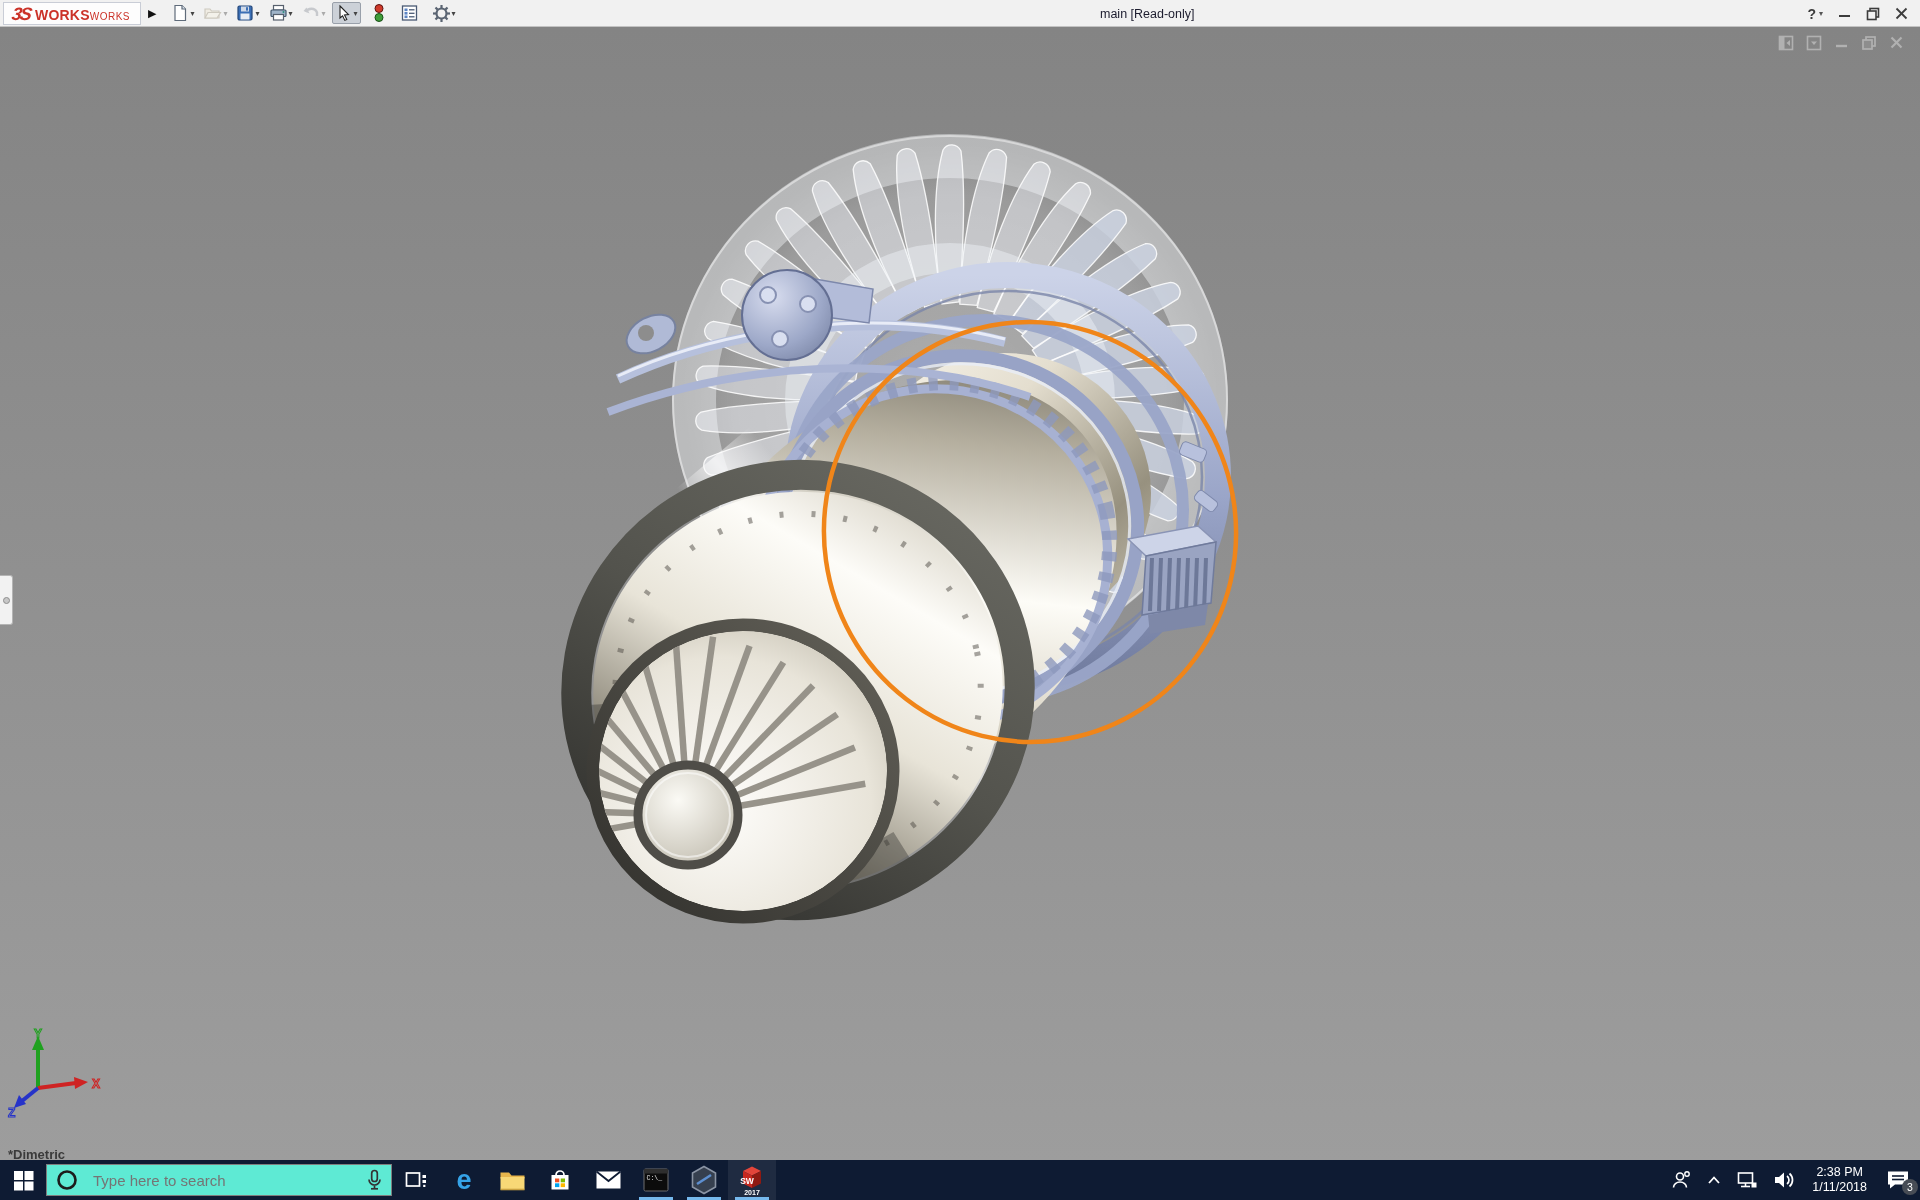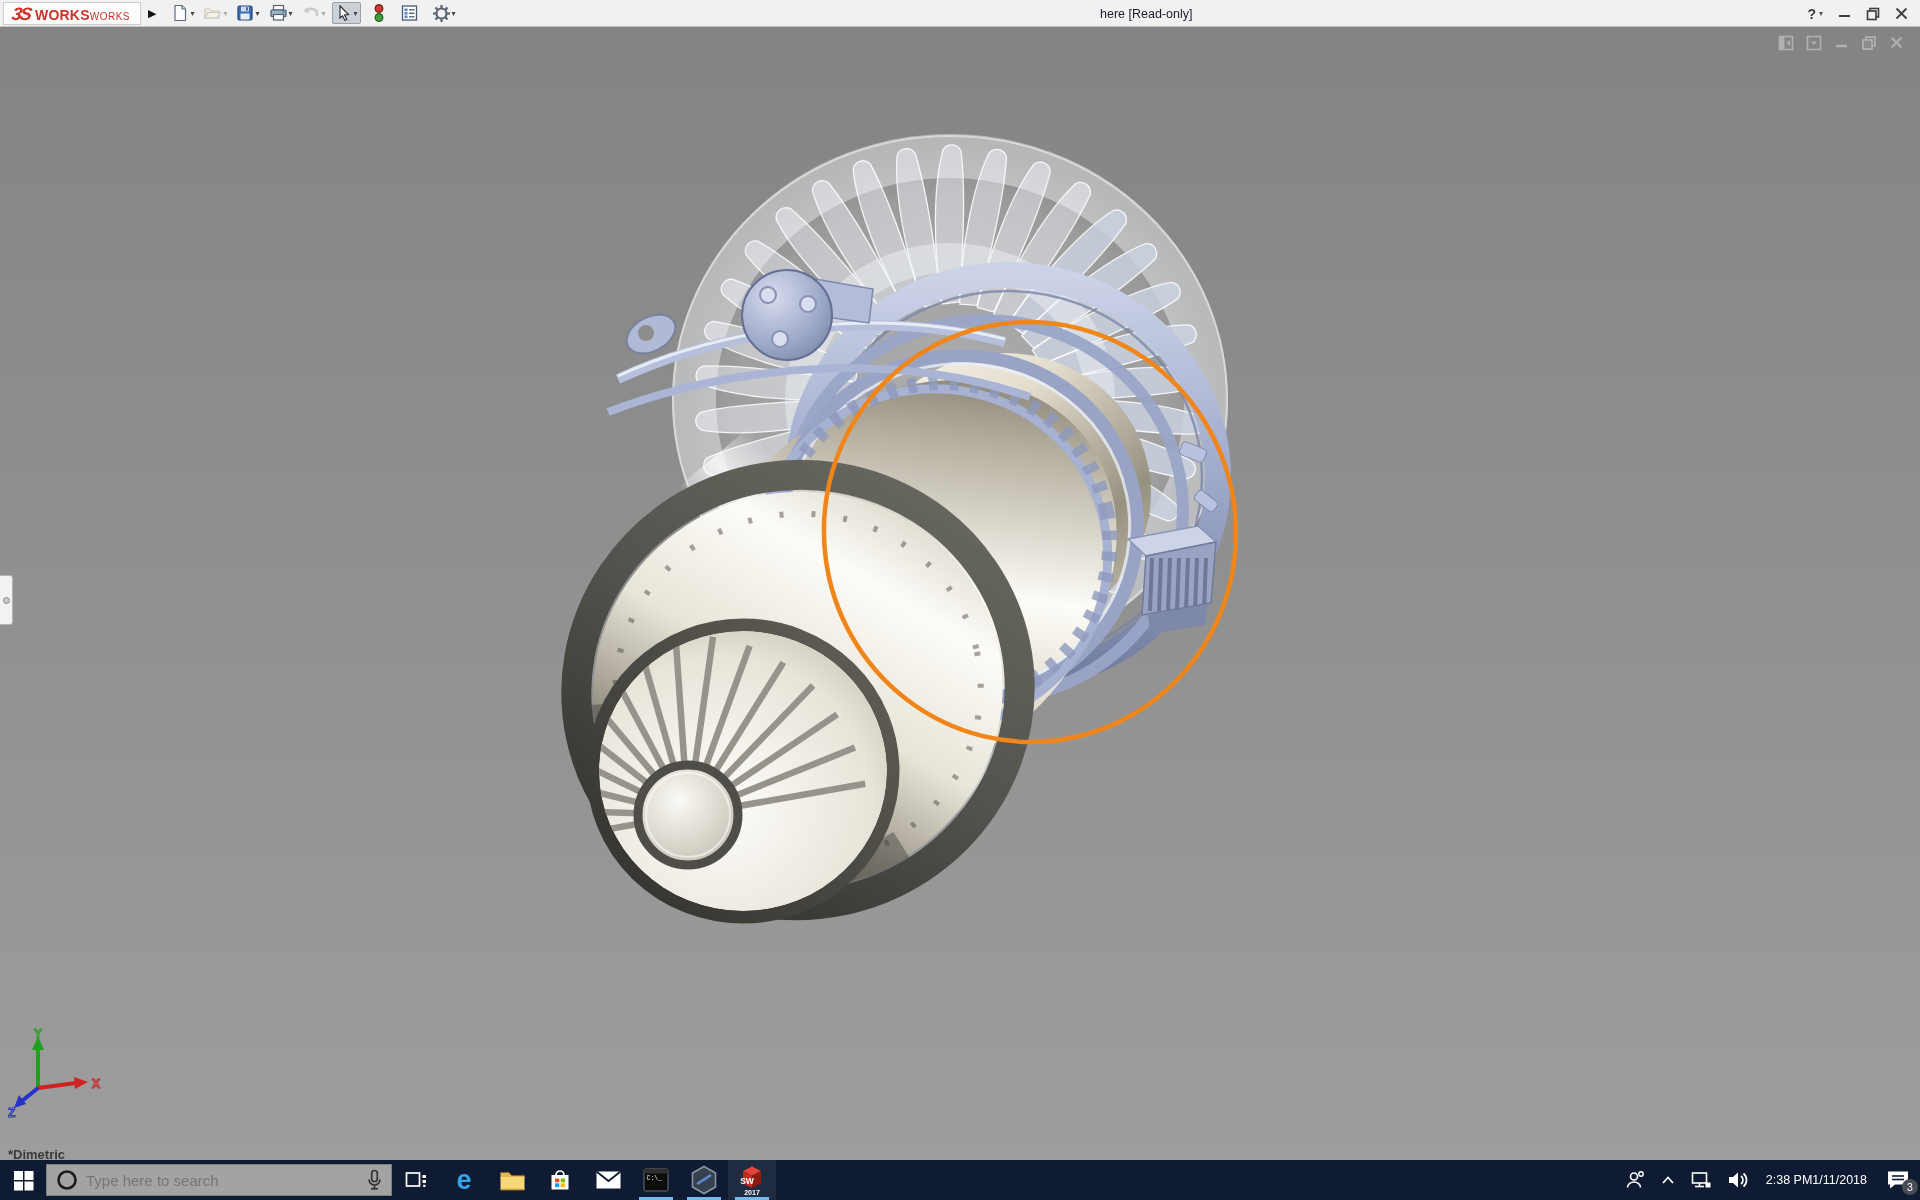--- a/index.html
+++ b/index.html
@@ -39,31 +39,31 @@
   #left-tab { position:absolute; left:0; top:548px; width:13px; height:50px; background:#f2f2f2;
               border:1px solid #b4b4b4; border-left:none; border-radius:0 3px 3px 0; }
   #left-tab .dot { position:absolute; left:3px; top:21px; width:7px; height:7px; border-radius:50%;
                    background:#c7c7c7; border:1px solid #8e8e8e; }
   #triad { position:absolute; left:4px; bottom:42px; }
   #orientation-label { position:absolute; left:8px; bottom:-2px; font-size:13px; font-weight:bold; color:#3a3a3a; }
 
   
   #taskbar { height:40px; background:var(--taskbar-bg,#0e1b33); display:flex; align-items:stretch; }
   #start-btn { width:46px; display:flex; align-items:center; justify-content:center; cursor:pointer; }
-  #search-box { width:346px; margin:4px 0; background:#a3a3a3; border:1px solid #7e7e7e;
-                display:flex; align-items:center; padding:0 9px; gap:8px; }
+  #search-box { width:346px; margin:4px 0; background:#5eead4; border:1px solid #7e7e7e;
+                display:flex; align-items:center; padding:0 9px; gap:15px; }
   #search-input { border:none; background:transparent; font-size:15px; color:#333; flex:1; outline:none;
                   font-family:"Liberation Sans","DejaVu Sans",sans-serif; }
   .app-btn { width:48px; display:flex; align-items:center; justify-content:center; position:relative; cursor:pointer; }
   .app-btn.active { background:rgba(255,255,255,.07);text-decoration:underline; }
   .underline { position:absolute; bottom:0; left:7px; right:7px; height:3px;
                background:var(--underline-blue,#76b9ed); }
   #tb-spacer { flex:1; }
   .tray-btn { display:flex; align-items:center; justify-content:center; padding:0 7px; position:relative; cursor:pointer; }
-  #clock { display:flex; flex-direction:row; justify-content:center; align-items:center;
+  #clock { display:flex; flex-direction:column; justify-content:center; align-items:center;
            color:#fff; font-size:12.5px; line-height:15px; padding:0 9px; cursor:pointer; }
   #badge { position:absolute; right:2px; bottom:5px; width:16px; height:16px; border-radius:50%;
            background:#474c55; color:#fff; font-size:10.5px; display:flex; align-items:center;
            justify-content:center; }
 </style>
 </head>
 <body>
 
 <header id="titlebar">
   <div class="logo-box">
@@ -148,21 +148,21 @@
           <line x1="3.5" y1="3.5" x2="5.6" y2="5.6"></line>
             <line x1="13.4" y1="13.4" x2="15.5" y2="15.5"></line>
           <line x1="3.5" y1="15.5" x2="5.6" y2="13.4"></line>
             <line x1="13.4" y1="5.6" x2="15.5" y2="3.5"></line>
         </g>
       </svg>
         <span class="caret">▾</span>
     </div>
   </div>
 
-  <span id="window-title">here [Read-only]</span>
+  <span id="window-title">main [Read-only]</span>
 
   <div id="win-controls">
     <span class="wc">
       <span id="help-label">?</span>
       <span id="help-caret">▾</span>
     </span>
     <span class="wc">
       <svg width="13" height="13" viewBox="0 0 13 13">
         <line x1="1" y1="9" x2="12" y2="9" stroke="#3c3c3c" stroke-width="2"></line>
         </svg>

